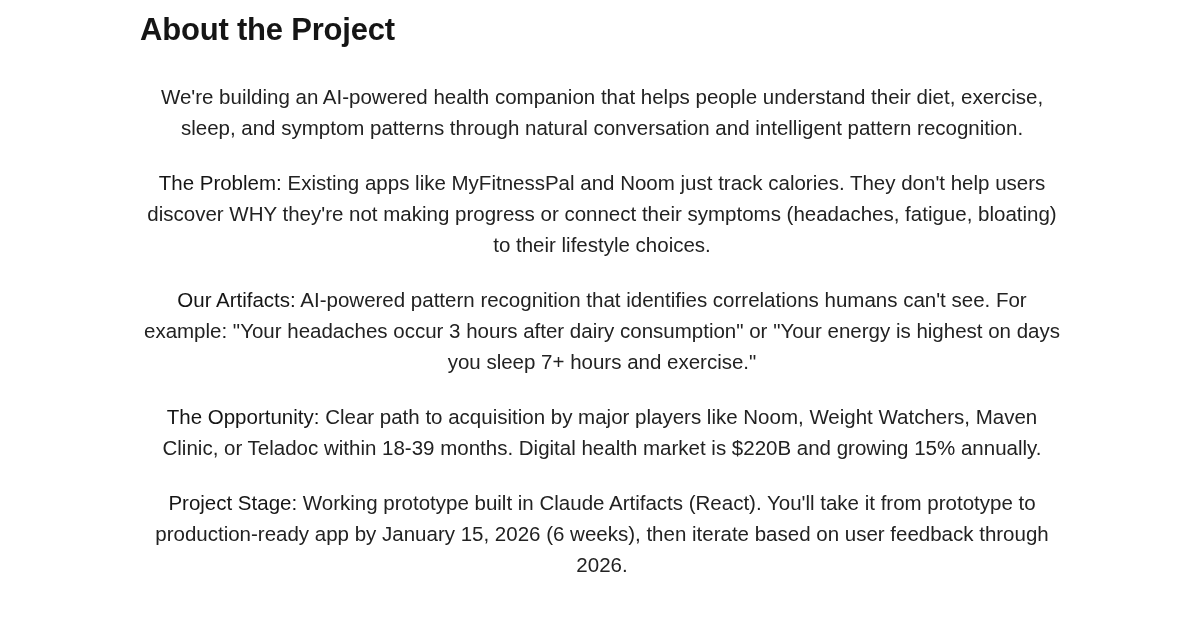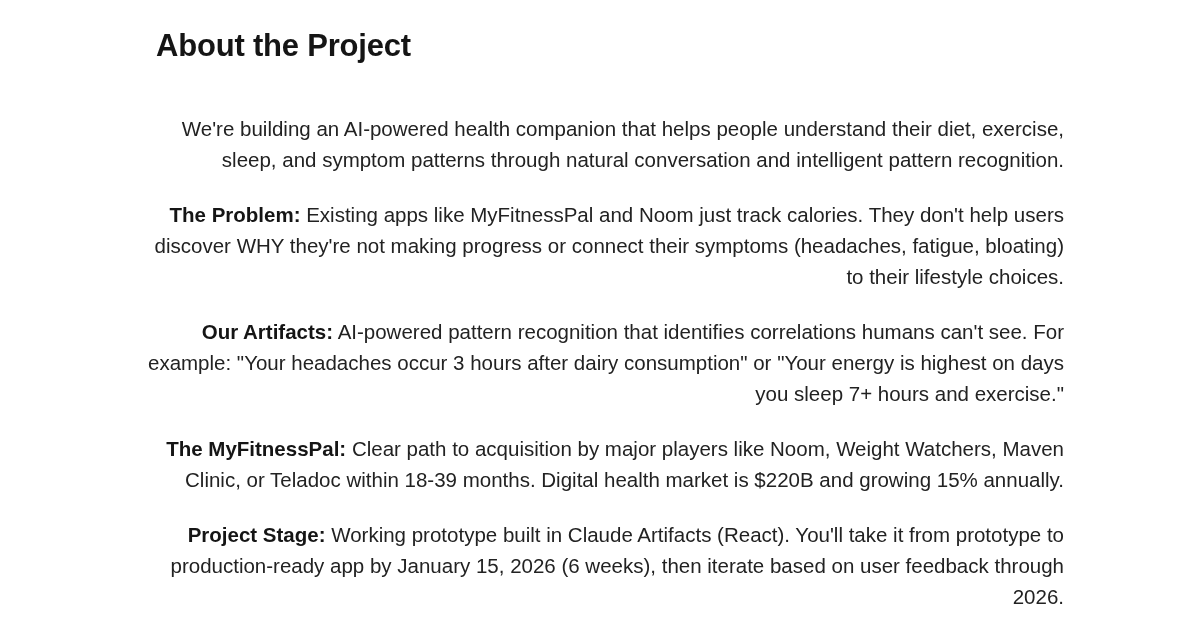--- a/index.html
+++ b/index.html
@@ -27,52 +27,52 @@
     position: absolute;
     left: 140px;
     top: 0px;
     width: 924px;
   }
   .page-title {
     font-size: 31px;
     font-weight: bold;
     letter-spacing: -0.2px;
     line-height: 40px;
-    margin: 16px;
+    margin: 0;
     padding-top: 10px;
     color: #151515;
   }
   .para {
     font-size: 20.5px;
     line-height: 31px;
     margin: 0;
     padding-top: 24px;
     color: #222222;
-    text-align: right;
+    text-align: center;
   }
   .para.first {
     padding-top: 31px;
   }
   .label {
-    font-weight: bold;
+    font-weight: normal;
     color: #151515;
   }
 </style>
 </head>
 <body>
 
 <div class="page">
   <div class="content">
 
     <h1 class="page-title">About the Project</h1>
 
     <p class="para first"><span class="label"></span><span>We're building an AI-powered health companion that helps people understand their diet, exercise, sleep, and symptom patterns through natural conversation and intelligent pattern recognition.</span></p>
 
     <p class="para"><span class="label">The Problem:</span><span> Existing apps like MyFitnessPal and Noom just track calories. They don't help users discover WHY they're not making progress or connect their symptoms (headaches, fatigue, bloating) to their lifestyle choices.</span></p>
 
     <p class="para"><span class="label">Our Artifacts:</span><span> AI-powered pattern recognition that identifies correlations humans can't see. For example: "Your headaches occur 3 hours after dairy consumption" or "Your energy is highest on days you sleep 7+ hours and exercise."</span></p>
 
-    <p class="para"><span class="label">The MyFitnessPal:</span><span> Clear path to acquisition by major players like Noom, Weight Watchers, Maven Clinic, or Teladoc within 18-39 months. Digital health market is $220B and growing 15% annually.</span></p>
+    <p class="para"><span class="label">The Opportunity:</span><span> Clear path to acquisition by major players like Noom, Weight Watchers, Maven Clinic, or Teladoc within 18-39 months. Digital health market is $220B and growing 15% annually.</span></p>
 
     <p class="para"><span class="label">Project Stage:</span><span> Working prototype built in Claude Artifacts (React). You'll take it from prototype to production-ready app by January 15, 2026 (6 weeks), then iterate based on user feedback through 2026.</span></p>
 
   </div>
 </div>
 
 </body></html>

